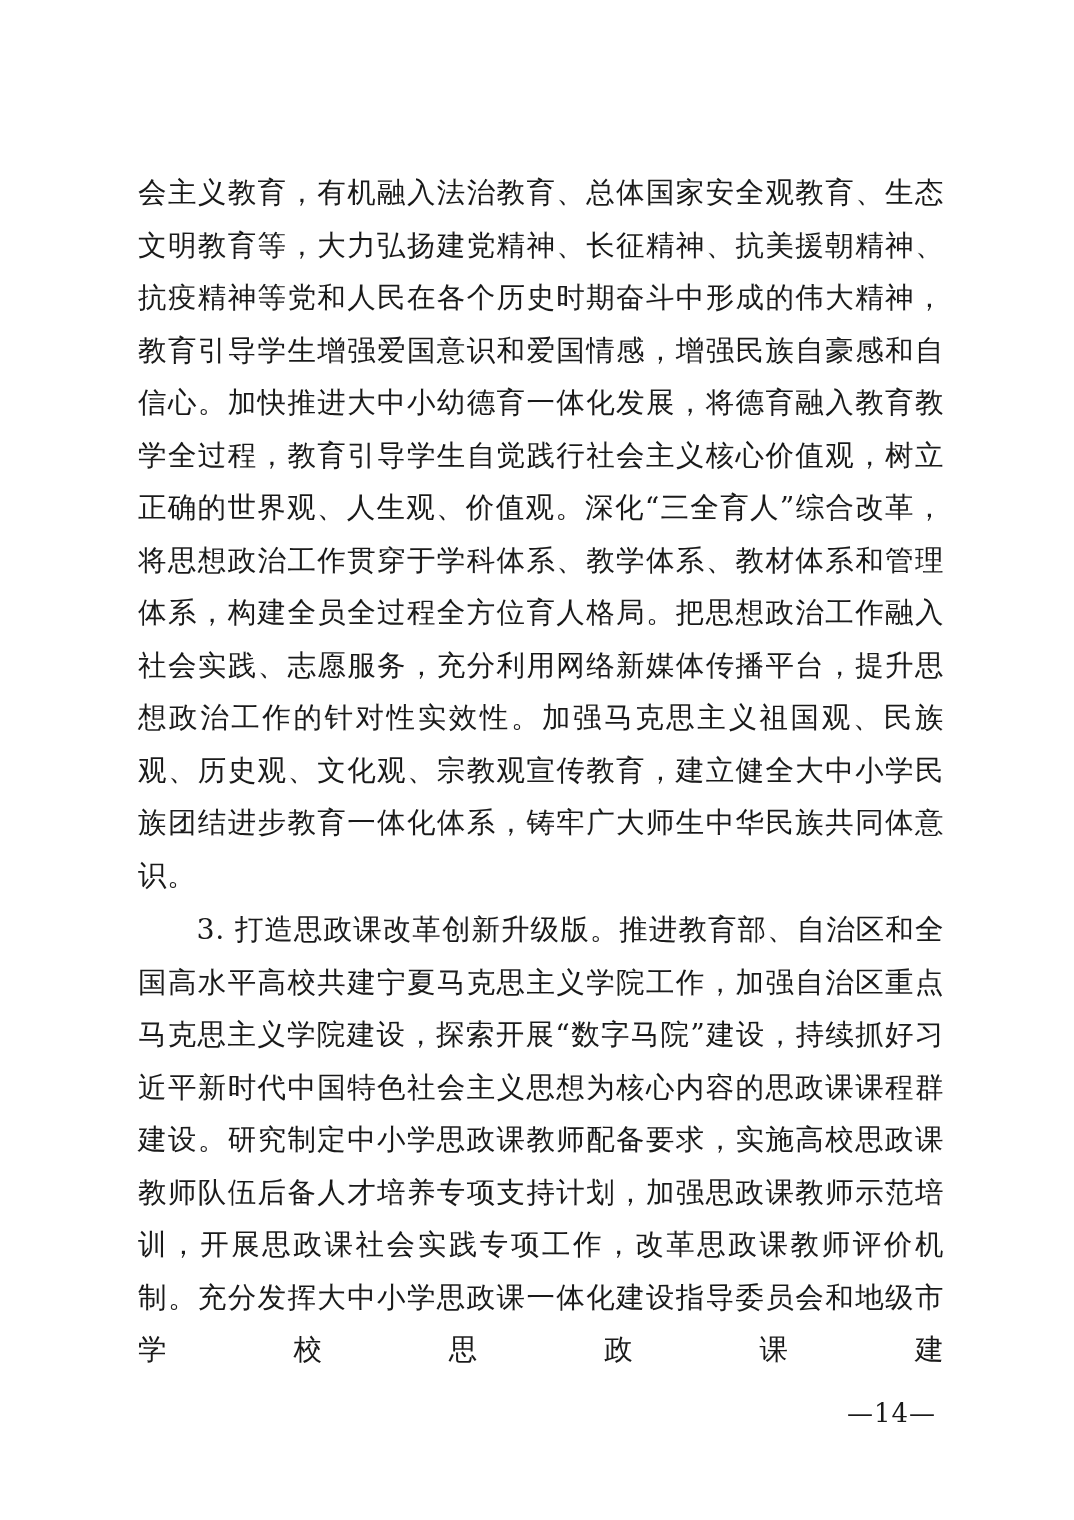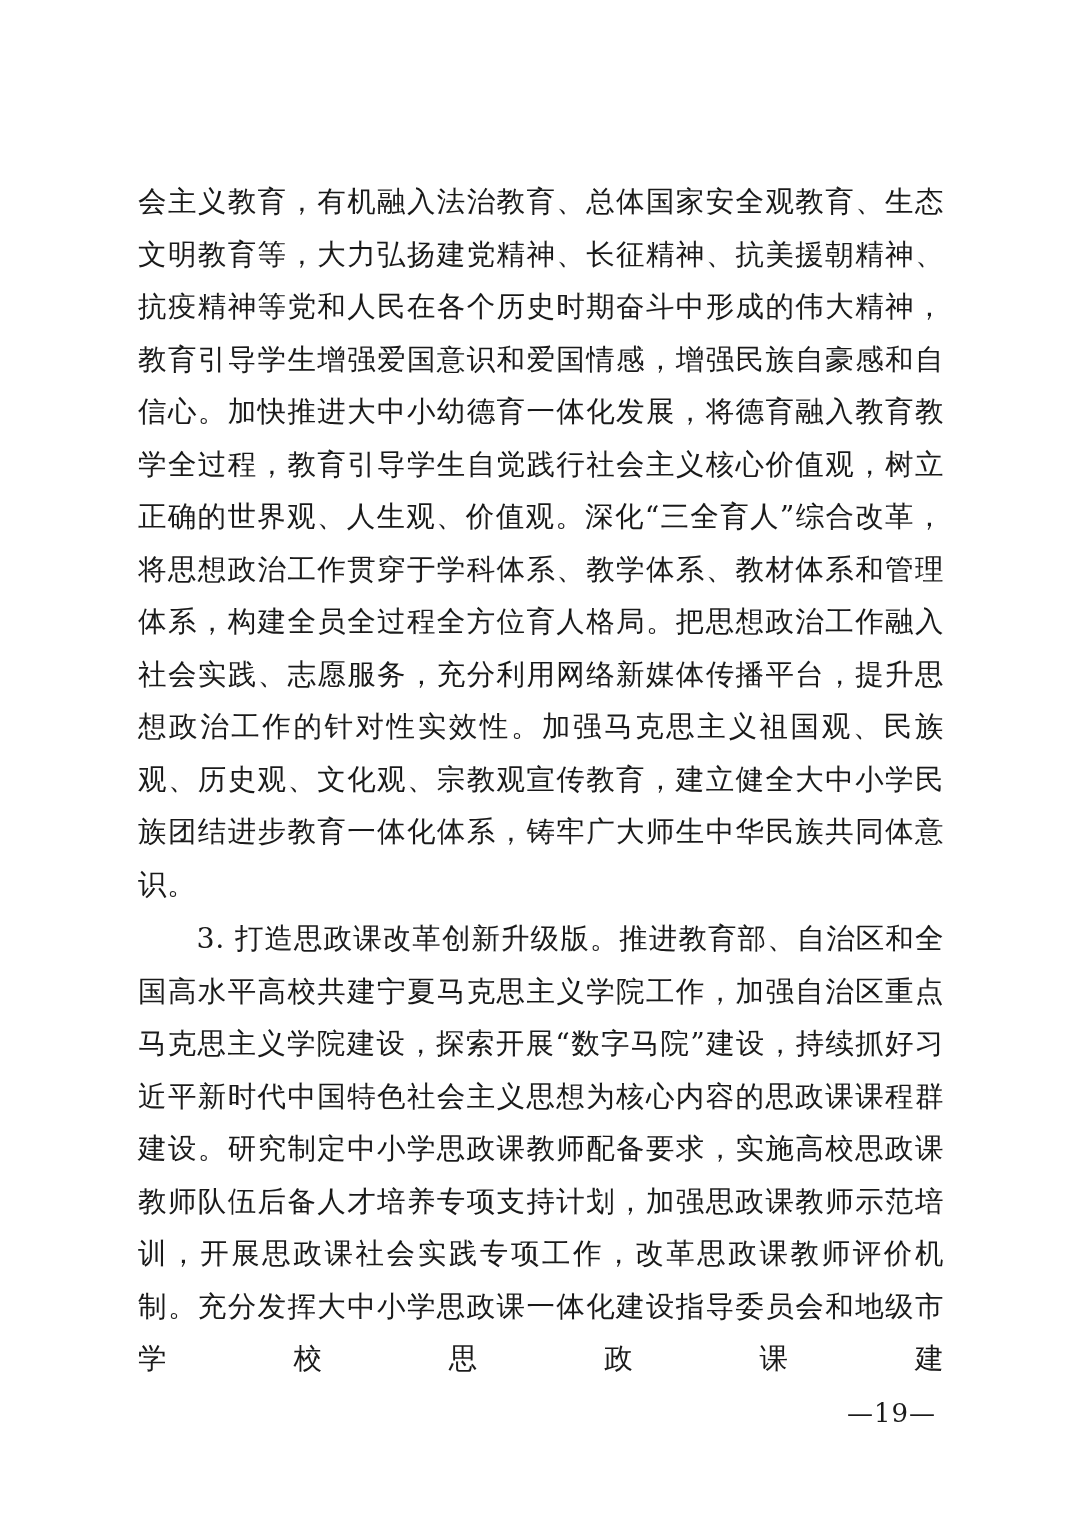--- a/index.html
+++ b/index.html
@@ -13,21 +13,21 @@
     height: 1520px;
     background: #ffffff;
     margin: 0 auto;
     overflow: hidden;
     font-family: "DejaVu Serif", "Liberation Serif", serif;
     color: #1b1b1b;
   }
   .body-area {
     position: absolute;
     left: 138px;
-    top: 176px;
+    top: 167px;
     width: 806px;
   }
   .para {
     margin: 0 0 0 0;
     font-size: 28.5px;
     line-height: 52.5px;
     letter-spacing: 0.6px;
     text-align: justify;
     text-align-last: justify;
     text-justify: inter-character;
@@ -63,16 +63,16 @@
 
   <div class="body-area">
 
     <p class="para cont ragged-last">会主义教育，有机融入法治教育、总体国家安全观教育、生态文明教育等，大力弘扬建党精神、长征精神、抗美援朝精神、抗疫精神等党和人民在各个历史时期奋斗中形成的伟大精神，教育引导学生增强爱国意识和爱国情感，增强民族自豪感和自信心。加快推进大中小幼德育一体化发展，将德育融入教育教学全过程，教育引导学生自觉践行社会主义核心价值观，树立正确的世界观、人生观、价值观。深化“三全育人”综合改革，将思想政治工作贯穿于学科体系、教学体系、教材体系和管理体系，构建全员全过程全方位育人格局。把思想政治工作融入社会实践、志愿服务，充分利用网络新媒体传播平台，提升思想政治工作的针对性实效性。加强马克思主义祖国观、民族观、历史观、文化观、宗教观宣传教育，建立健全大中小学民族团结进步教育一体化体系，铸牢广大师生中华民族共同体意识。</p>
 
     <p class="para indent">3. 打造思政课改革创新升级版。推进教育部、自治区和全国高水平高校共建宁夏马克思主义学院工作，加强自治区重点马克思主义学院建设，探索开展“数字马院”建设，持续抓好习近平新时代中国特色社会主义思想为核心内容的思政课课程群建设。研究制定中小学思政课教师配备要求，实施高校思政课教师队伍后备人才培养专项支持计划，加强思政课教师示范培训，开展思政课社会实践专项工作，改革思政课教师评价机制。充分发挥大中小学思政课一体化建设指导委员会和地级市学校思政课建</p>
 
   </div>
 
   <div class="pn-wrap">
-    <span class="dash">—</span><span>19</span><span class="dash">—</span>
+    <span class="dash">—</span><span>14</span><span class="dash">—</span>
   </div>
 
 </div>
 
 </body></html>

